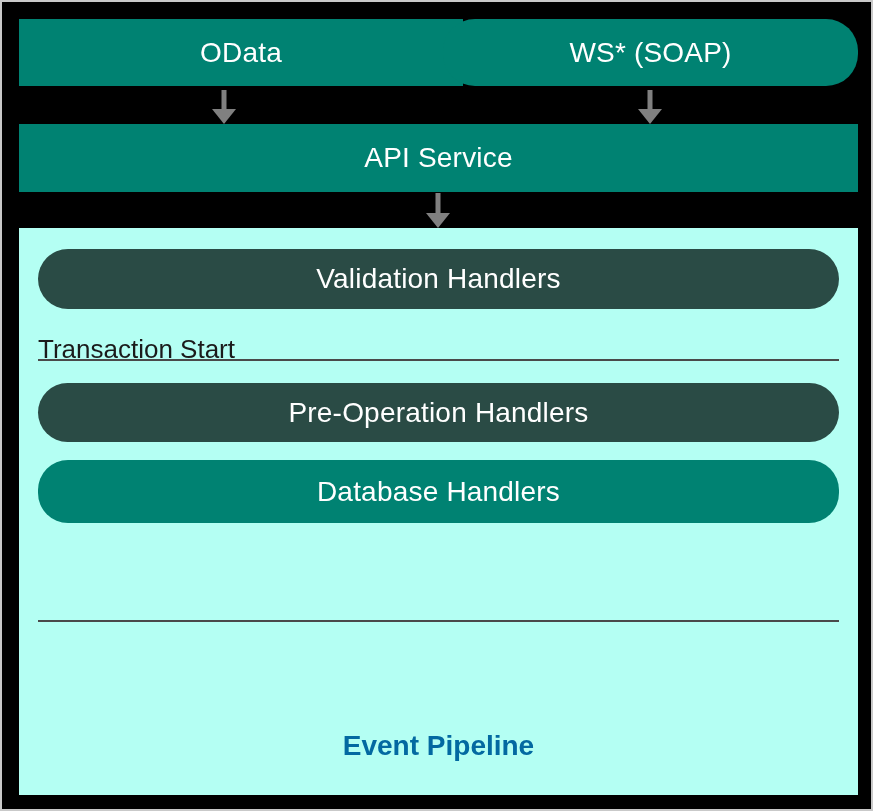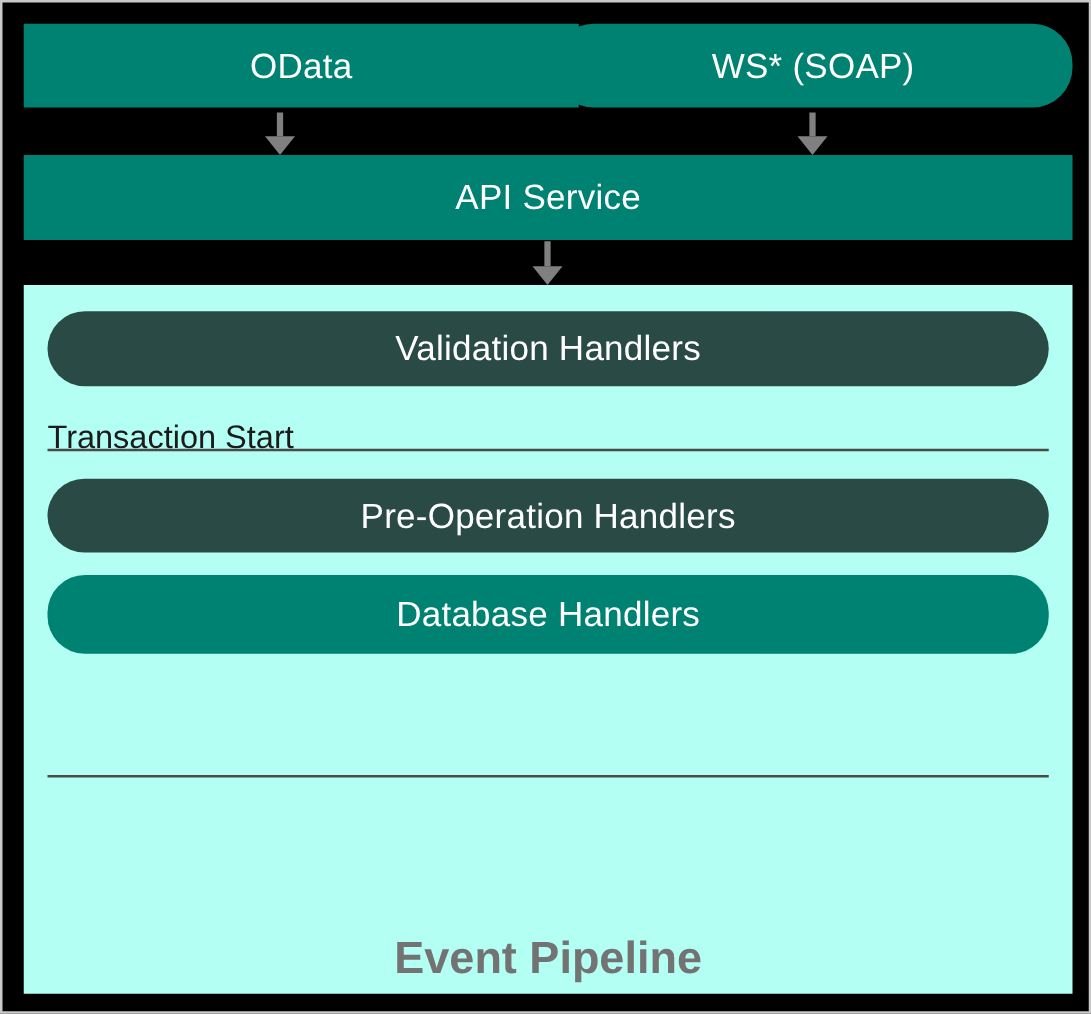--- a/index.html
+++ b/index.html
@@ -106,25 +106,25 @@
     width: 801px;
     height: 2px;
     background: #4a4a4a;
   }
   .divider-start { top: 131px; }
   .divider-end   { top: 392px; }
 
   .pipeline-title {
     position: absolute;
     left: 0;
-    top: 517px;
+    top: 502px;
     width: 100%;
     text-align: center;
-    color: #737373;
-    font-size: 36px;
+    color: #0369a1;
+    font-size: 28px;
     font-weight: 700;
   }
 </style>
 </head>
 <body>
 
 <div class="canvas">
 
   <div class="box teal box-odata">OData</div>
 

